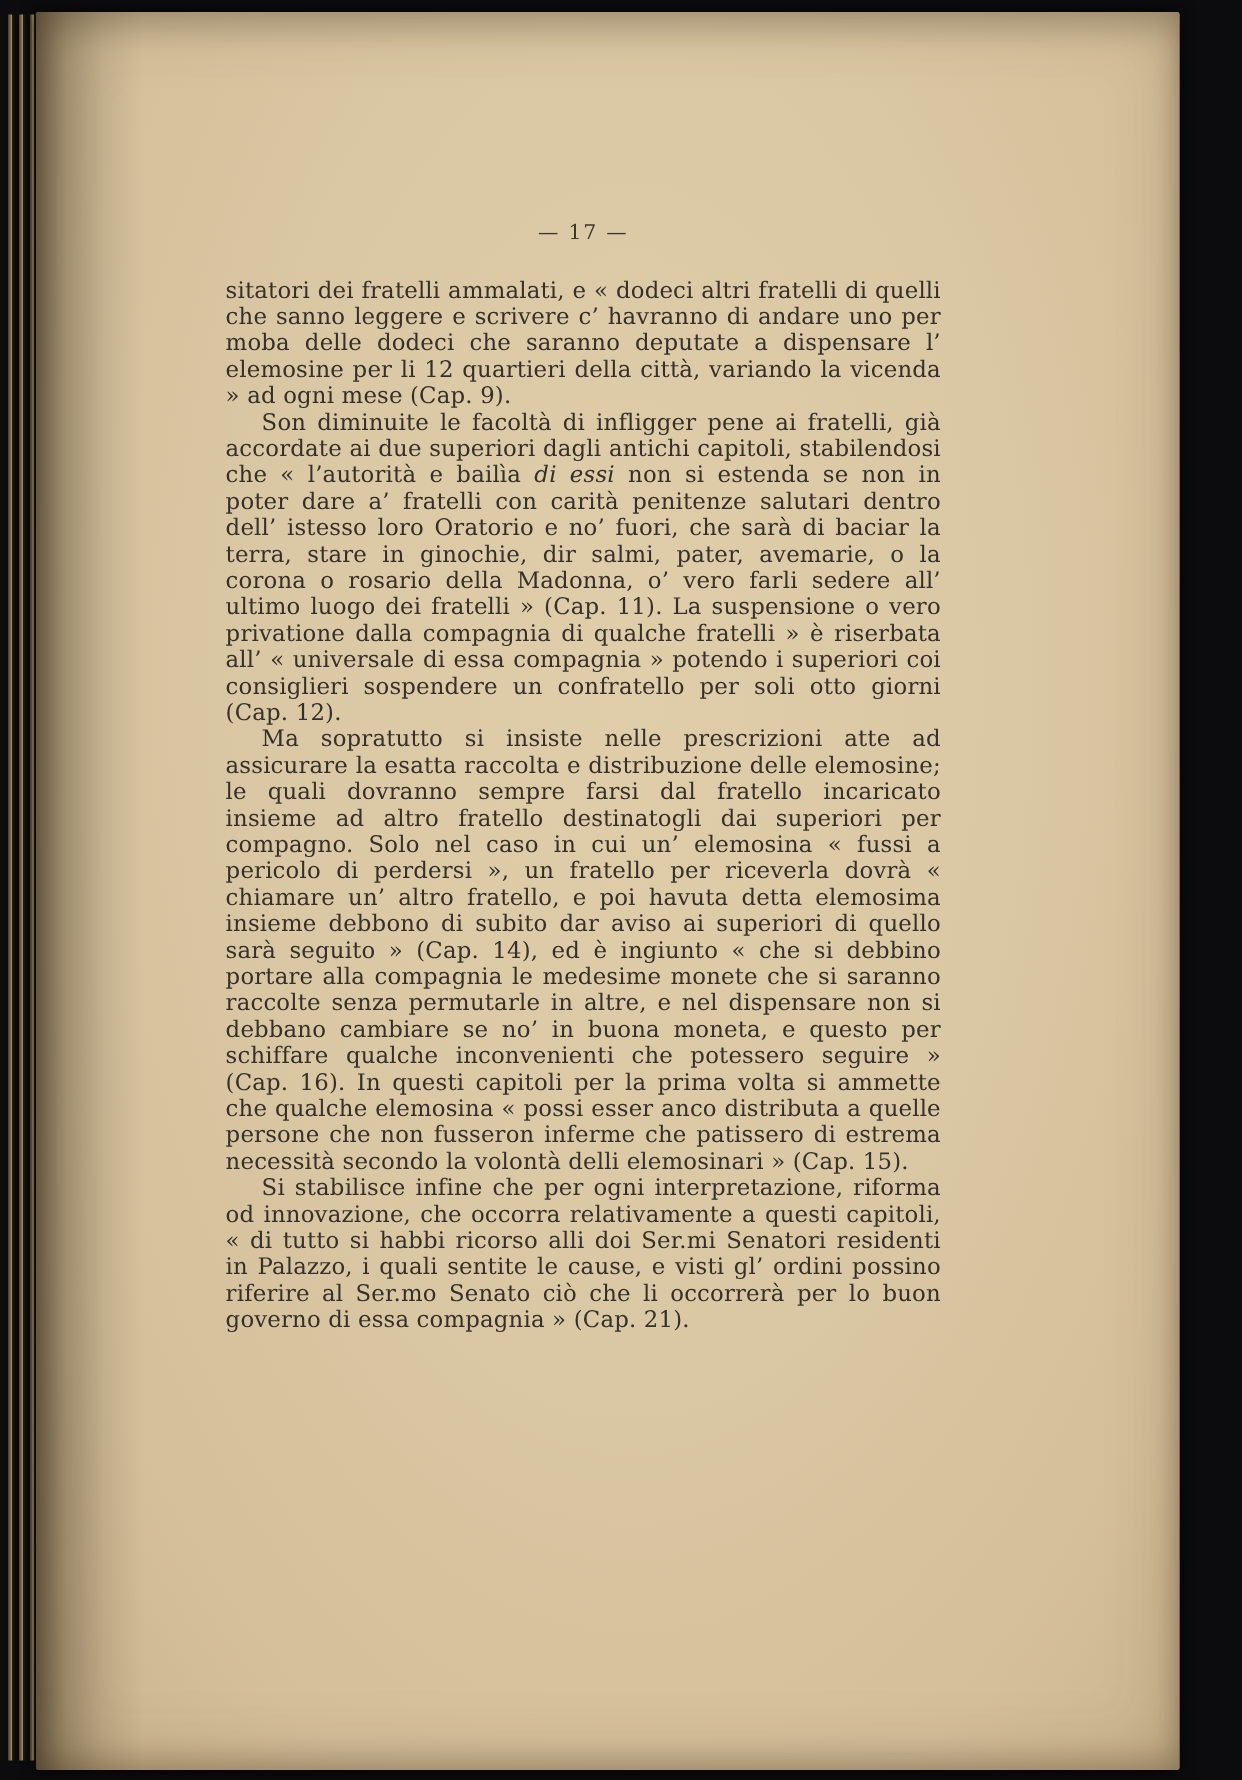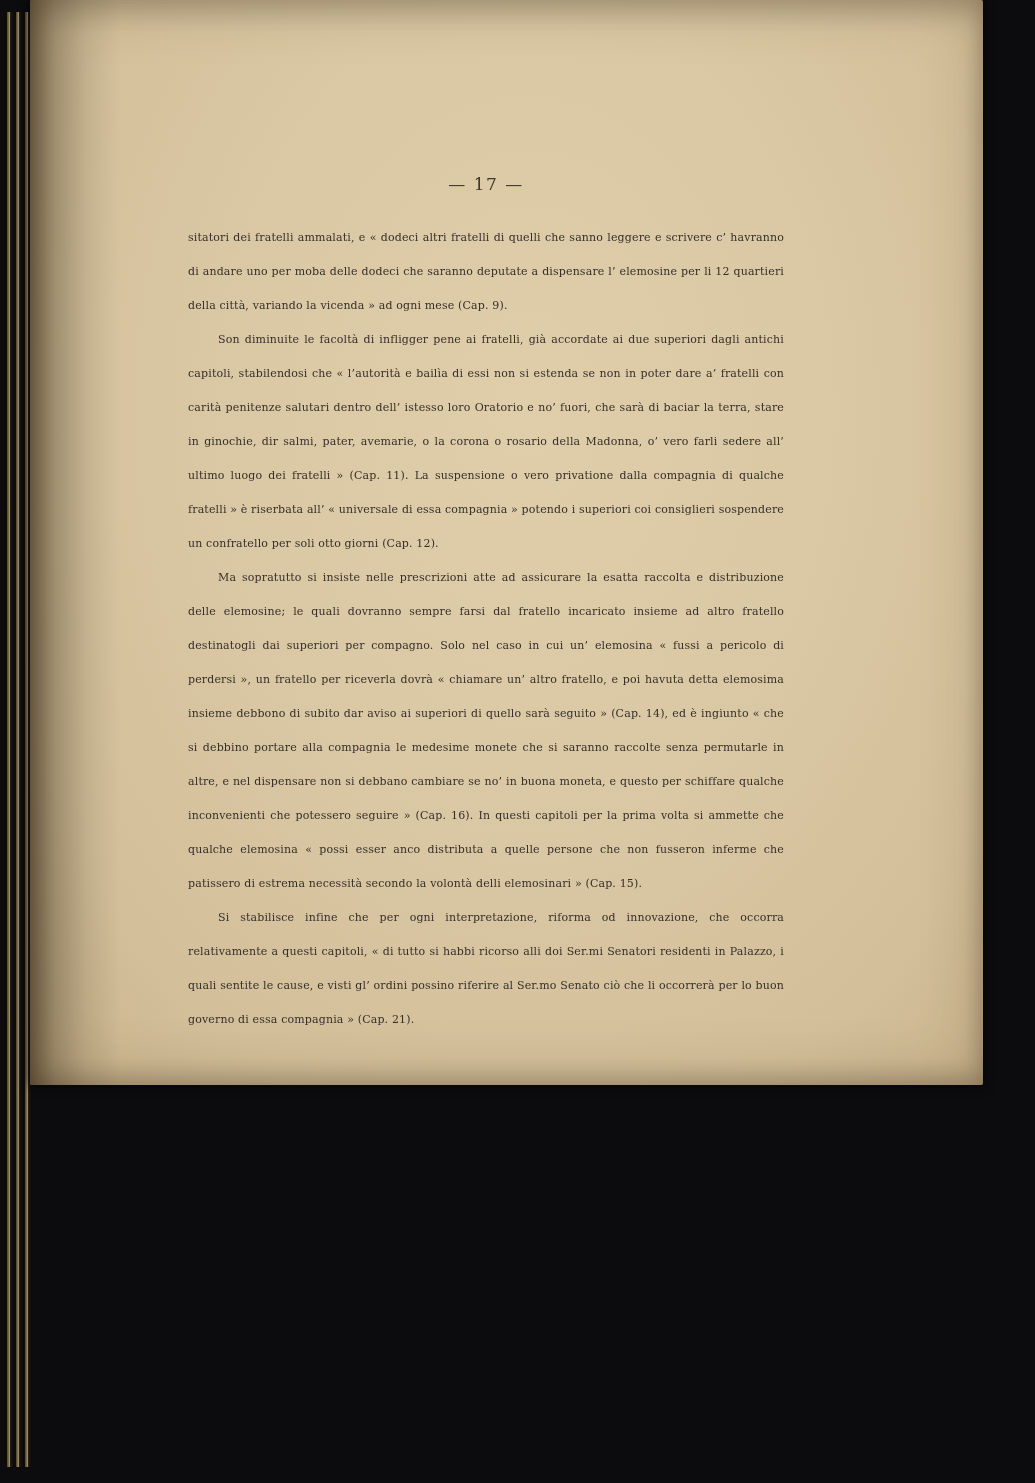--- a/index.html
+++ b/index.html
@@ -22,21 +22,21 @@
         #5a4c36 3px, #9a8560 5px,
         #b59d74 5px, #b59d74 6px,
         #2a2217 6px, #0d0b08 9px);
     opacity:.85;
     border-radius:2px;
   }
 
   
   .page {
     position:absolute;
-    left:30px; top:0; width:953px; height:1085px;
+    left:30px; top:10px; width:953px; height:1465px;
     background:
       radial-gradient(ellipse at 52% 38%,
         #e0cdaa 0%, #dac7a3 45%, #d3bf9a 78%, #c8b28b 100%);
     box-shadow:
       inset 0 0 60px rgba(80,60,32,.28),
       inset 0 14px 22px rgba(40,30,15,.18),
       inset 0 -10px 18px rgba(40,30,15,.18),
       0 0 12px rgba(0,0,0,.8);
     border-radius:2px;
   }
@@ -59,28 +59,28 @@
     left:158px; top:174px; width:596px;
     text-align:center;
     font-size:17px;
     letter-spacing:1.5px;
     color:#3c362e;
   }
 
   .text-block {
     position:absolute;
     left:158px; top:221px; width:596px;
-    font-size:11px;
-    line-height:34px;
+    font-size:19px;
+    line-height:22px;
     text-align:justify;
     color:var(--ink, #35302a);
     letter-spacing:.15px;
   }
   .text-block p.indent { text-indent:30px; }
-  .text-block .italic { }
+  .text-block .italic { font-style:italic; }
 </style>
 </head>
 <body>
 
 <div class="scene">
   <div class="page-edges"></div>
   <div class="page">
     <div class="spine-shadow"></div>
     <div class="page-number">— 17 —</div>
     <div class="text-block">

